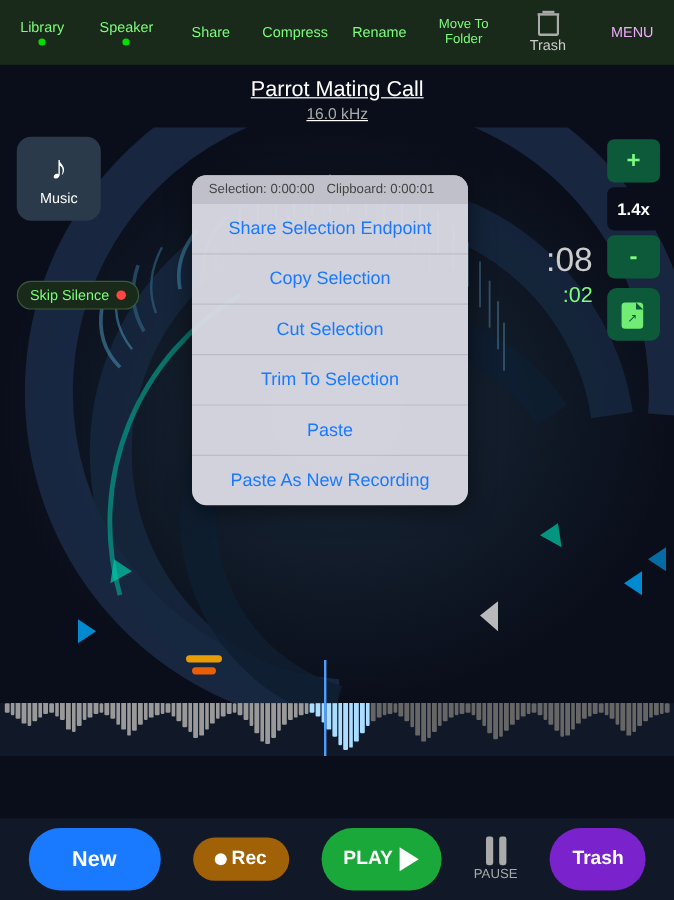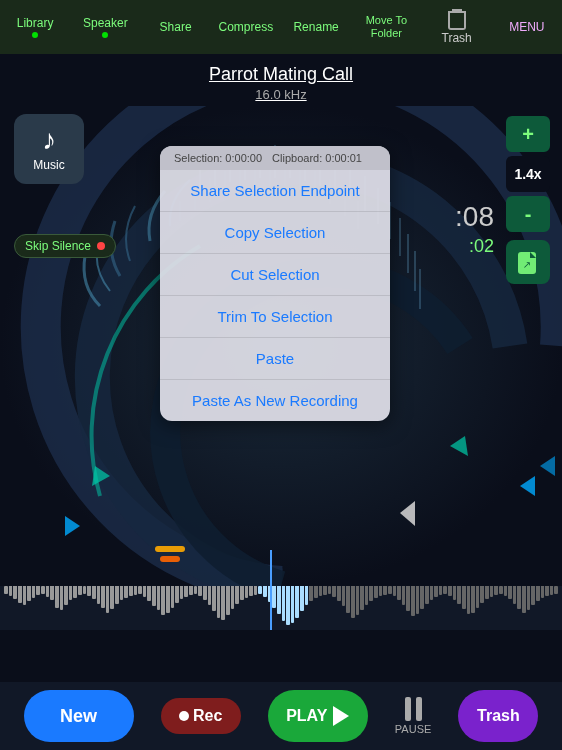--- a/index.html
+++ b/index.html
@@ -317,21 +317,21 @@
       align-items: center;
       justify-content: center;
       font-size: 18px;
       font-weight: 600;
       color: #fff;
       cursor: pointer;
     }
     .btn-rec {
       width: 80px;
       height: 36px;
-      background: #7f1d1d;
+      background: #a16207;
       border-radius: 28px;
       display: flex;
       align-items: center;
       justify-content: center;
       font-size: 16px;
       font-weight: 600;
       color: #fff;
       cursor: pointer;
     }
     .btn-play {

